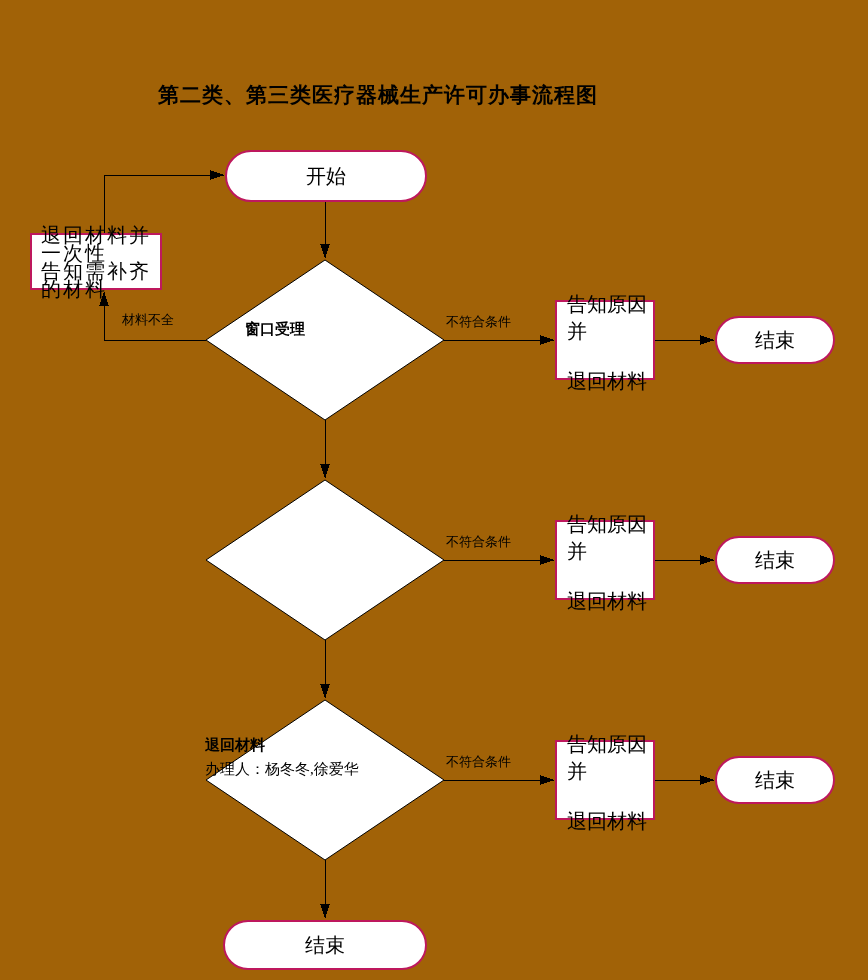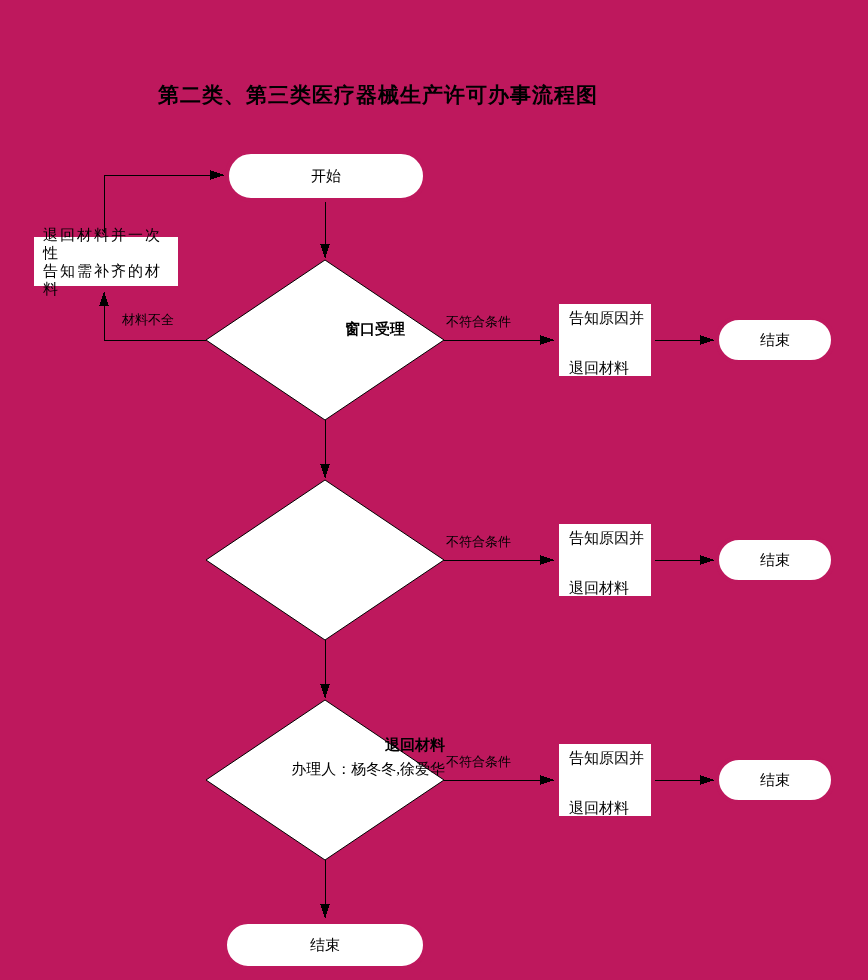--- a/index.html
+++ b/index.html
@@ -1,46 +1,46 @@
 <!DOCTYPE html>
 <html><head>
 <meta charset="utf-8">
 <style>
   html, body { margin: 0; padding: 0; background: #ffffff; }
   .canvas {
     position: relative;
     width: 868px;
     height: 980px;
-    background: #be185d;
+    background: #a16207;
     color: #000000;
     font-family: "Liberation Serif", "DejaVu Serif", serif;
     overflow: hidden;
   }
   .title {
     position: absolute;
     left: 0; top: 81px; width: 756px;
     text-align: center;
     font-size: 21px;
     font-weight: bold;
     letter-spacing: 1px;
     white-space: nowrap;
   }
   svg.lines { position: absolute; left: 0; top: 0; }
   svg.lines path, svg.lines polygon { shape-rendering: crispEdges; }
   svg.lines .edge { stroke: #000000; stroke-width: 1; fill: none; }
   svg.lines .shape { stroke: #000000; stroke-width: 1; fill: #ffffff; shape-rendering: auto; }
   .node {
     position: absolute;
     box-sizing: border-box;
-    border: 4px solid #be185d;
+    border: 2px solid #be185d;
     background: #ffffff;
     display: flex;
     align-items: center;
     justify-content: center;
-    font-size: 15px;
+    font-size: 20px;
     line-height: 18px;
   }
   .stadium-start { border-radius: 26px; }
   .stadium-end   { border-radius: 24px; }
   .stadium-final { border-radius: 25px; }
   .return-box {
     flex-direction: column;
     align-items: flex-start;
     justify-content: center;
     padding-left: 9px;
@@ -57,21 +57,21 @@
     gap: 23px;
   }
   .edge-label {
     position: absolute;
     font-size: 13px;
     line-height: 17px;
     white-space: nowrap;
   }
   .dtext {
     position: absolute;
-    text-align: right;
+    text-align: left;
     font-size: 15px;
     line-height: 24px;
   }
   .dtext-single { line-height: 18px; }
   .bold { font-weight: bold; }
 </style>
 </head>
 <body>
 
 <div class="canvas">
@@ -100,21 +100,21 @@
 
     <polygon class="shape" points="325,260 444,340 325,420 206,340"></polygon>
     <polygon class="shape" points="325,480 444,560 325,640 206,560"></polygon>
     <polygon class="shape" points="325,700 444,780 325,860 206,780"></polygon>
   </svg>
 
   <div class="node stadium-start" style="left:225px; top:150px; width:202px; height:52px;">
     <span>开始</span>
   </div>
 
-  <div class="node return-box" style="left:30px; top:233px; width:152px; height:57px;">
+  <div class="node return-box" style="left:30px; top:233px; width:132px; height:57px;">
     <div>退回材料并一次性</div>
     <div>告知需补齐的材料</div>
   </div>
 
   <div class="edge-label" style="left:122px; top:311px;">材料不全</div>
 
   <div class="dtext dtext-single bold" style="left:245px; top:320px; width:160px;">窗口受理</div>
 
 
   <div class="dtext" style="left:205px; top:733px; width:240px;">

